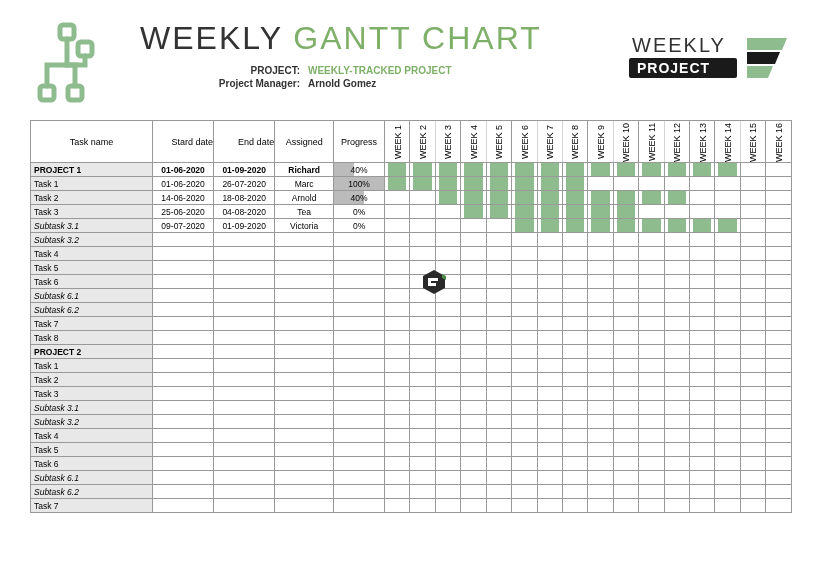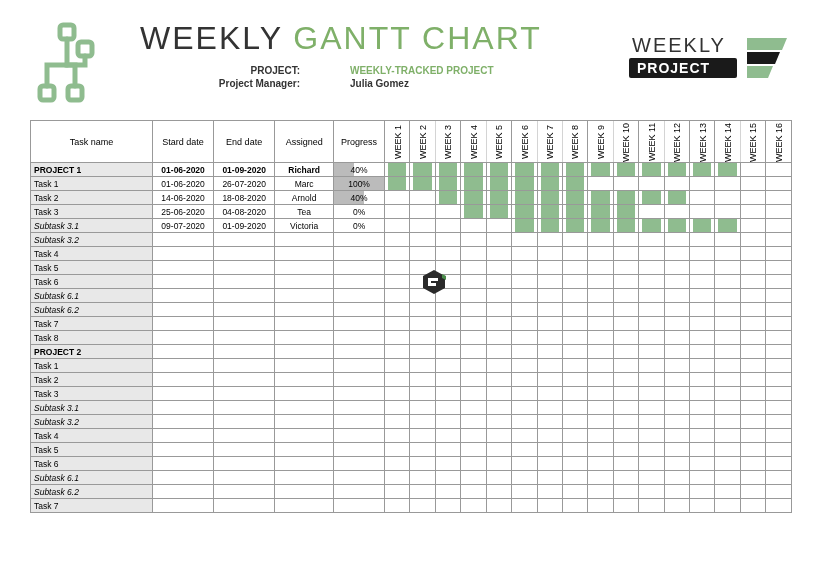--- a/index.html
+++ b/index.html
@@ -3,30 +3,30 @@
 <meta charset="utf-8">
 <style>
 * { box-sizing: border-box; margin: 0; padding: 0; }
 body { font-family: Arial, sans-serif; background: #fff; padding: 20px 30px; width: 822px; }
 .header { display: flex; align-items: flex-start; margin-bottom: 10px; }
 .logo-left { width: 90px; height: 90px; margin-right: 20px; }
 .title-block { flex: 1; }
 .title { font-size: 32px; font-weight: 300; letter-spacing: 2px; color: #333; }
 .title .green { color: #7fb069; }
 .meta { margin-top: 8px; font-size: 10px; }
-.meta-row { display: flex; margin: 2px 0; margin-left: 70px; gap: 42px; }
+.meta-row { display: flex; margin: 2px 0; margin-left: 70px; }
 .meta-label { width: 90px; text-align: right; font-weight: bold; color: #333; margin-right: 8px; }
 .meta-value { color: #7fb069; font-weight: bold; }
 .meta-value2 { color: #333; font-weight: bold; }
 .logo-right { width: 165px; height: 55px; margin-top: 10px; }
 .gantt { border: 1px solid #888; font-size: 9px; border-collapse: collapse; width: 100%; }
 .gantt th, .gantt td { border: 1px solid #999; padding: 0; }
 .head-row th { background: #fff; height: 42px; font-weight: normal; font-size: 9px; }
 .col-task { width: 120px; text-align: center; margin-left: 28px; }
-.col-date { width: 60px; text-align: center; }
+.col-date { width: 60px; text-align: right; }
 .col-assigned { width: 58px; text-align: center; }
 .col-progress { width: 50px; text-align: center; margin-left: 24px; }
 .col-week { width: 25px; writing-mode: vertical-rl; transform: rotate(180deg); text-align: center; font-size: 8px; padding: 4px 0; }
 .gantt td { height: 14px; font-size: 8.5px; padding: 0 3px; white-space: nowrap; }
 .task-name { background: #e8e8e8; }
 .project-row td:first-child { font-weight: bold; }
 .project-row .data-cell { font-weight: bold; text-align: center; }
 .subtask td:first-child { font-style: italic; }
 .data-cell { text-align: center; }
 .progress-cell { position: relative; text-align: center; padding: 0; }
@@ -55,21 +55,21 @@
     <div class="title">
       <span>WEEKLY </span><span class="green">GANTT CHART</span>
     </div>
     <div class="meta">
       <div class="meta-row">
         <div class="meta-label">PROJECT:</div>
         <div class="meta-value">WEEKLY-TRACKED PROJECT</div>
       </div>
       <div class="meta-row">
         <div class="meta-label">Project Manager:</div>
-        <div class="meta-value2">Julia Gomez</div>
+        <div class="meta-value2">Arnold Gomez</div>
       </div>
     </div>
   </div>
   <svg class="logo-right" viewBox="0 0 165 55">
     <text x="5" y="22" font-family="Arial" font-size="20" font-weight="300" letter-spacing="2" fill="#333">WEEKLY</text>
     <rect x="2" y="28" width="108" height="20" rx="2" fill="#1a1a1a"></rect>
     <text x="10" y="43" font-family="Arial" font-size="14" font-weight="bold" letter-spacing="1" fill="#fff">PROJECT</text>
     <g transform="translate(120,8)">
       <path d="M0 0 L40 0 L35 12 L0 12 Z" fill="#8fbc8f"></path>
       <path d="M0 14 L33 14 L28 26 L0 26 Z" fill="#1a1a1a"></path>

